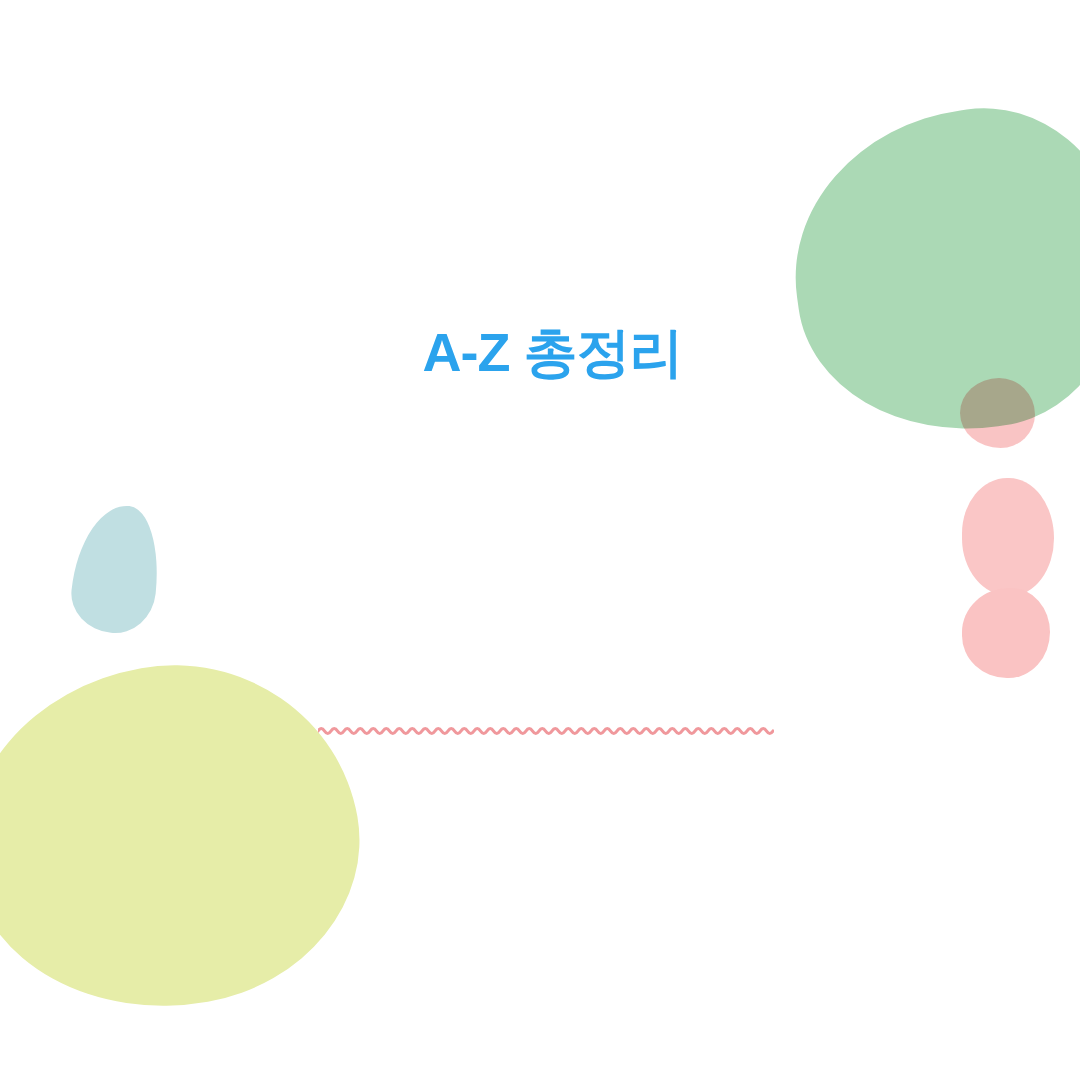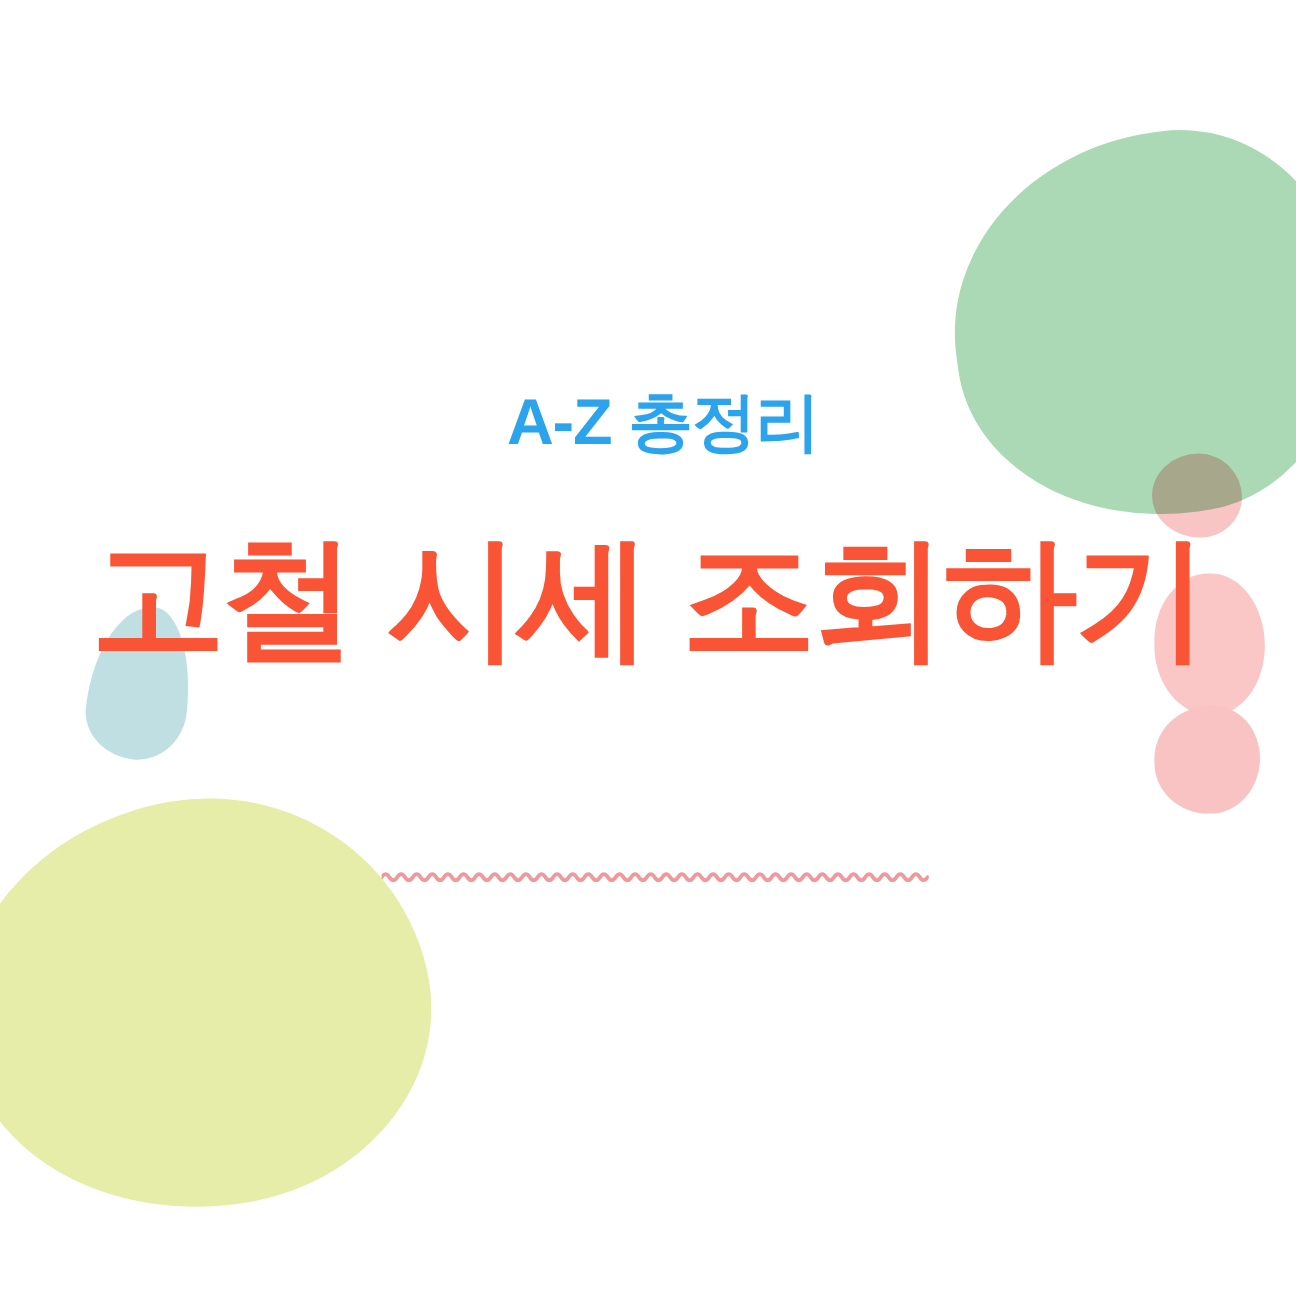--- a/index.html
+++ b/index.html
@@ -159,21 +159,20 @@
     <div class="blob blob-pink-mid"></div>
     <div class="blob blob-pink-low"></div>
     <div class="blob blob-blue"></div>
     <div class="blob blob-yellow"></div>
   </div>
 
   <div class="text-layer">
 
     <div class="eyebrow">A-Z 총정리</div>
 
-    <div class="headline">고철 시세 조회하기</div>
 
 
     <svg class="wave-underline" viewBox="0 0 456 18" preserveAspectRatio="none">
       <path d="M0,9 q3.25,-5 6.5,0 t6.5,0 t6.5,0 t6.5,0 t6.5,0 t6.5,0 t6.5,0 t6.5,0
                t6.5,0 t6.5,0 t6.5,0 t6.5,0 t6.5,0 t6.5,0 t6.5,0 t6.5,0
                t6.5,0 t6.5,0 t6.5,0 t6.5,0 t6.5,0 t6.5,0 t6.5,0 t6.5,0
                t6.5,0 t6.5,0 t6.5,0 t6.5,0 t6.5,0 t6.5,0 t6.5,0 t6.5,0
                t6.5,0 t6.5,0 t6.5,0 t6.5,0 t6.5,0 t6.5,0 t6.5,0 t6.5,0
                t6.5,0 t6.5,0 t6.5,0 t6.5,0 t6.5,0 t6.5,0 t6.5,0 t6.5,0
                t6.5,0 t6.5,0 t6.5,0 t6.5,0 t6.5,0 t6.5,0 t6.5,0 t6.5,0

